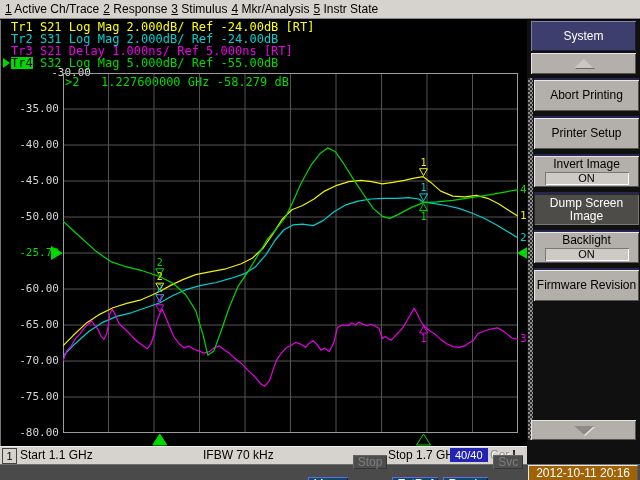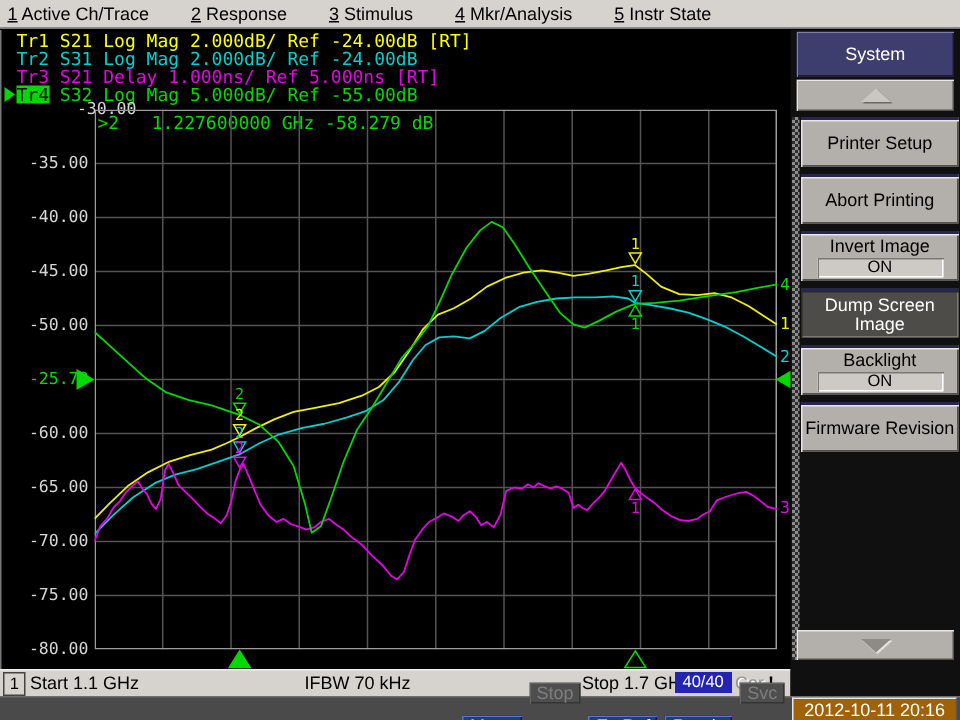--- a/index.html
+++ b/index.html
@@ -1,20 +1,20 @@
 <!DOCTYPE html>
 <html><head>
 <meta charset="utf-8">
 <style>
   html,body{margin:0;padding:0;background:#222;}
   .root{position:relative;width:640px;height:480px;background:#000;overflow:hidden;
         font-family:"Liberation Sans",sans-serif;}
   
   .menubar{position:absolute;left:0;top:0;width:640px;height:19px;background:#d6d3ce;
-           border-bottom:1px solid #8a8a8a;display:flex;align-items:center;gap:28px;
+           border-bottom:1px solid #8a8a8a;display:flex;align-items:center;gap:4px;
            padding-left:5px;font-size:12px;color:#000;box-sizing:border-box;}
   .menu-item{white-space:nowrap;cursor:default;}
   .mkey{text-decoration:underline;}
   
   .screen{position:absolute;left:0;top:20px;width:527px;height:426px;background:#000;
           border-left:1px solid #777;box-sizing:border-box;}
   .legend{position:absolute;left:2px;top:1px;font-family:"DejaVu Sans Mono",monospace;
           font-size:12px;line-height:12px;white-space:pre;}
   .legend-row{height:12px;display:flex;align-items:center;}
   .tr-arrow{width:0;height:0;border-left:7px solid #00d800;border-top:5px solid transparent;
@@ -171,24 +171,24 @@
   </div>
 
   <div class="sidebar">
     <div class="sktitle">System</div>
     <div class="skarrowbtn" style="top:33px;height:21px;">
       <div class="tri-up"></div>
     </div>
     <div class="scrollstrip"></div>
     <div class="softkeys" id="softkeys">
         <div class="softkey">
+          <span>Abort Printing</span>
+        </div>
+        <div class="softkey">
           <span>Printer Setup</span>
-        </div>
-        <div class="softkey">
-          <span>Abort Printing</span>
         </div>
         <div class="softkey">
           <span>Invert Image</span>
           <div class="toggle">ON</div>
         </div>
         <div class="softkey active">
           <span>Dump Screen Image</span>
         </div>
         <div class="softkey">
           <span>Backlight</span>

